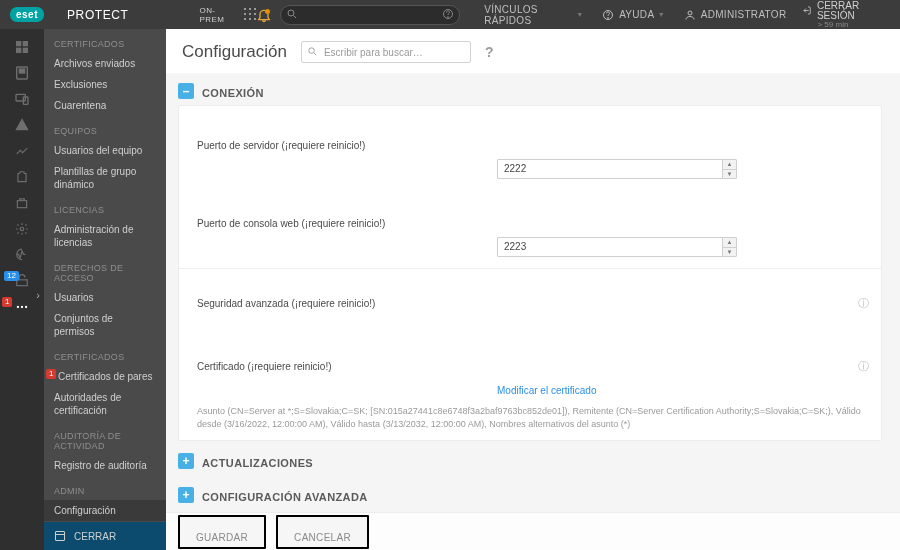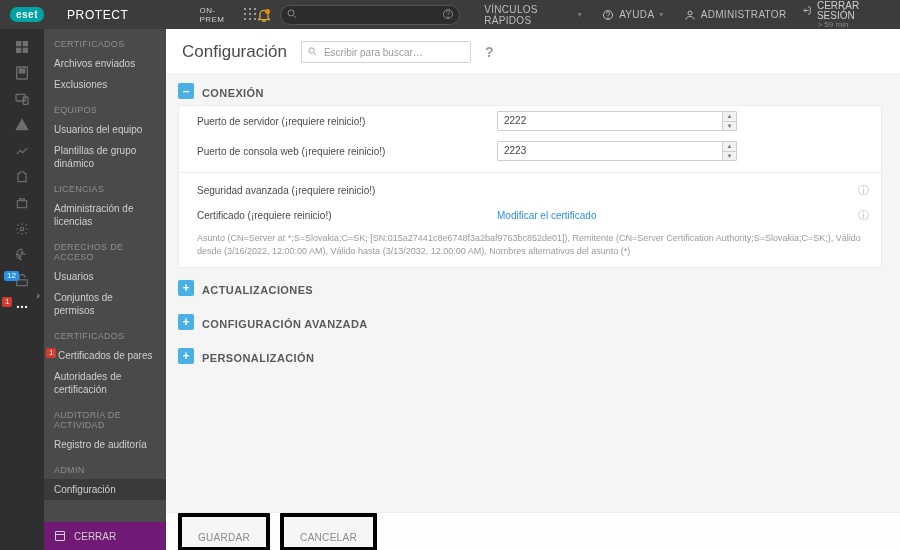--- a/index.html
+++ b/index.html
@@ -38,21 +38,21 @@
   .rail-expand { position:absolute; right:4px; top:260px; color:#aaa; cursor:pointer; font-size:11px; }
 
   
   .sidepanel { width:122px; background:#4a4a4a; overflow:hidden; display:flex; flex-direction:column; }
   .sp-scroll { flex:1; overflow:hidden; }
   .sp-head { font-size:9px; color:#8e8e8e; letter-spacing:0.3px; padding:10px 10px 4px 10px; }
   .sp-item { font-size:10px; color:#cfcfcf; padding:4px 10px; cursor:pointer; line-height:1.3; }
   .sp-item.badged { position:relative; padding-left:14px; }
   .sp-item.badged .b { position:absolute; left:2px; top:3px; background:#d63a2f; color:#fff; font-size:8px; padding:0 3px; border-radius:2px; line-height:10px; }
   .sp-item.selected { background:#3a3a3a; }
-  .sp-footer { height:28px; background:#701a75; display:flex; align-items:center; gap:8px; padding:0 10px; color:#cfcfcf; font-size:10px; cursor:pointer; }
+  .sp-footer { height:28px; background:#0c4a6e; display:flex; align-items:center; gap:8px; padding:0 10px; color:#cfcfcf; font-size:10px; cursor:pointer; }
 
   
   .main { flex:1; display:flex; flex-direction:column; background:#fff; }
   .main-head { padding:12px 18px 10px 16px; display:flex; align-items:center; gap:14px; }
   .page-title { font-size:17px; color:#4a4a4a; font-weight:400; }
   .head-search { position:relative; }
   .head-search input { width:170px; height:22px; border:1px solid #d3d3d3; border-radius:2px; padding:0 6px 0 22px; font-size:10px; color:#555; }
   .head-search input::placeholder { color:#9a9a9a; }
   .head-search .mag { position:absolute; left:6px; top:5px; color:#9a9a9a; }
   .head-help { color:#9c9c9c; font-size:14px; font-weight:bold; cursor:pointer; }
@@ -62,37 +62,37 @@
   .section { margin-bottom:6px; }
   .sec-head { display:flex; align-items:flex-end; gap:8px; padding:6px 0; cursor:pointer; }
   .sec-toggle { width:16px; height:16px; background:#49b0e6; color:#fff; display:flex; align-items:center; justify-content:center; border-radius:2px; font-size:12px; font-weight:bold; }
   .sec-toggle.minus::before { content:"–"; }
   .sec-toggle.plus::before  { content:"+"; }
   .sec-title { font-size:11px; font-weight:bold; color:#5a5a5a; letter-spacing:0.4px; }
 
   .panel { background:#fff; border:1px solid #ececec; border-radius:2px; }
   .row { display:flex; align-items:center; padding:5px 12px 5px 18px; font-size:10px; color:#4a4a4a; }
   .row .label { flex:0 0 300px; }
-  .row .val   { flex:1; }
+  .row .val   { flex:1;margin-top:48px; }
   .row .info  { color:#bdbdbd; cursor:pointer; padding-left:8px; font-size:11px; }
   .row.border-top { border-top:1px solid #eee; }
   .num-input { width:240px; height:20px; border:1px solid #cfcfcf; border-radius:1px; background:#fff; position:relative; }
   .num-input span { position:absolute; left:6px; top:3px; font-size:10px; color:#444; }
   .num-input .stepper { position:absolute; right:0; top:0; width:14px; height:100%; display:flex; flex-direction:column; }
   .num-input .stepper div { flex:1; background:#f2f2f2; border-left:1px solid #cfcfcf; display:flex; align-items:center; justify-content:center; font-size:6px; color:#777; cursor:pointer; }
   .num-input .stepper div:first-child { border-bottom:1px solid #cfcfcf; }
 
   .switch { width:28px; height:14px; background:#49b0e6; border-radius:8px; position:relative; cursor:pointer; }
   .switch .knob { position:absolute; top:1px; right:1px; width:12px; height:12px; background:#fff; border-radius:50%; }
 
   .link { color:#2a8fe8; cursor:pointer; font-size:10px; }
   .cert-note { font-size:9px; color:#9a9a9a; padding:4px 18px 10px 18px; line-height:1.4; }
 
   .footer { height:38px; border-top:1px solid #eee; background:#fdfdfd; display:flex; align-items:center; gap:10px; padding:0 12px; }
-  .btn { height:24px; padding:15px 16px; border:4px solid #000000; background:#f6f6f6; color:#8a8a8a; font-size:10px; border-radius:1px; cursor:pointer; letter-spacing:0.3px; }
+  .btn { height:24px; padding:15px 16px; border:2px solid #000000; background:#f6f6f6; color:#8a8a8a; font-size:10px; border-radius:1px; cursor:pointer; letter-spacing:0.3px; }
 </style>
 </head>
 <body>
 
 <div class="topbar">
   <div class="logo-area">
     <span class="eset-badge">eset</span>
     <span class="brand-protect">PROTECT</span>
     <span class="brand-onprem">ON-PREM</span>
   </div>
@@ -241,20 +241,21 @@
         </svg>
       </div>
     <span class="rail-expand">›</span>
   </div>
 
   <div class="sidepanel">
     <div class="sp-scroll">
       <div class="sp-head">CERTIFICADOS</div>
       <div class="sp-item">Archivos enviados</div>
       <div class="sp-item">Exclusiones</div>
+      <div class="sp-item">Cuarentena</div>
 
       <div class="sp-head">EQUIPOS</div>
       <div class="sp-item">Usuarios del equipo</div>
       <div class="sp-item">Plantillas de grupo dinámico</div>
 
       <div class="sp-head">LICENCIAS</div>
       <div class="sp-item">Administración de licencias</div>
 
       <div class="sp-head">DERECHOS DE ACCESO</div>
       <div class="sp-item">Usuarios</div>

